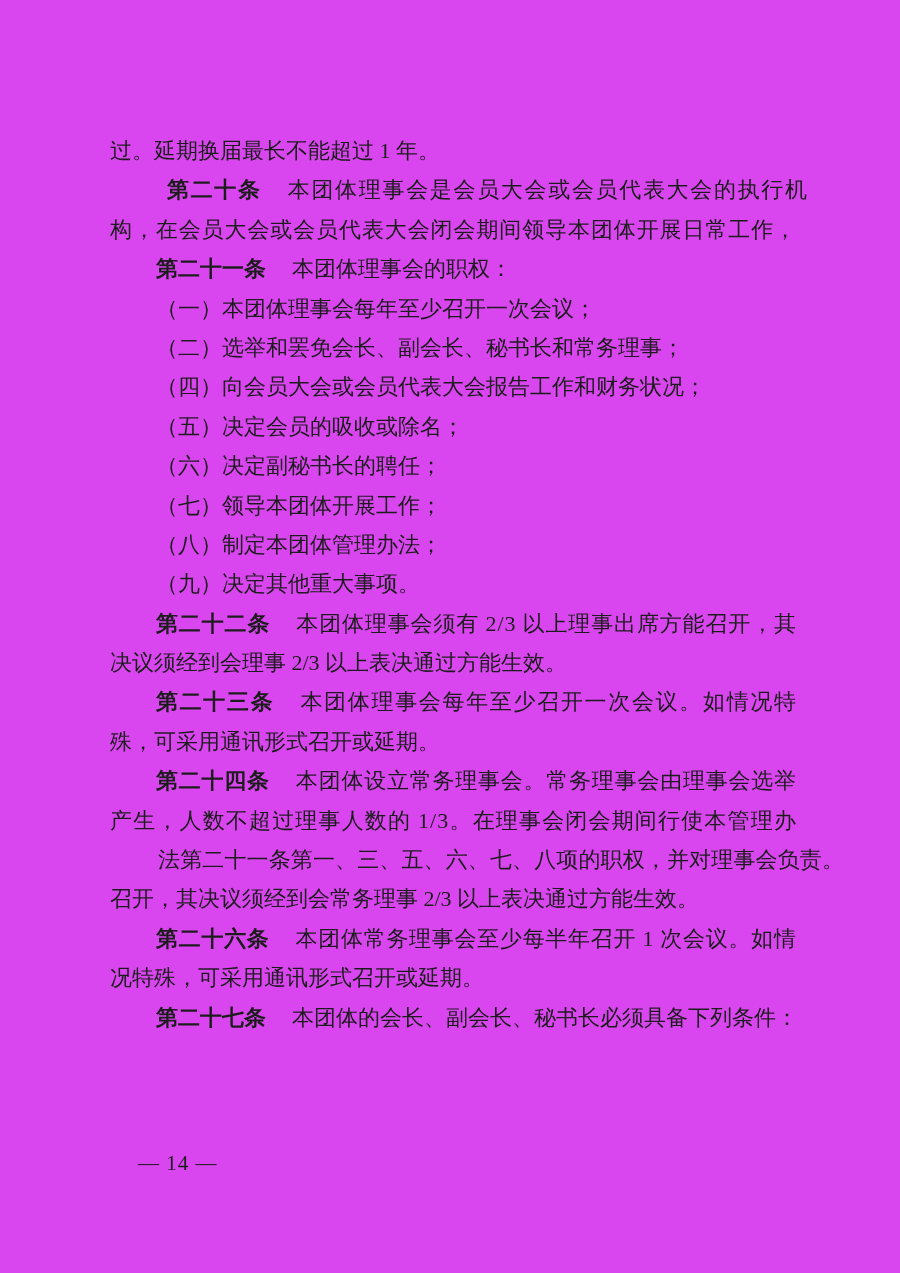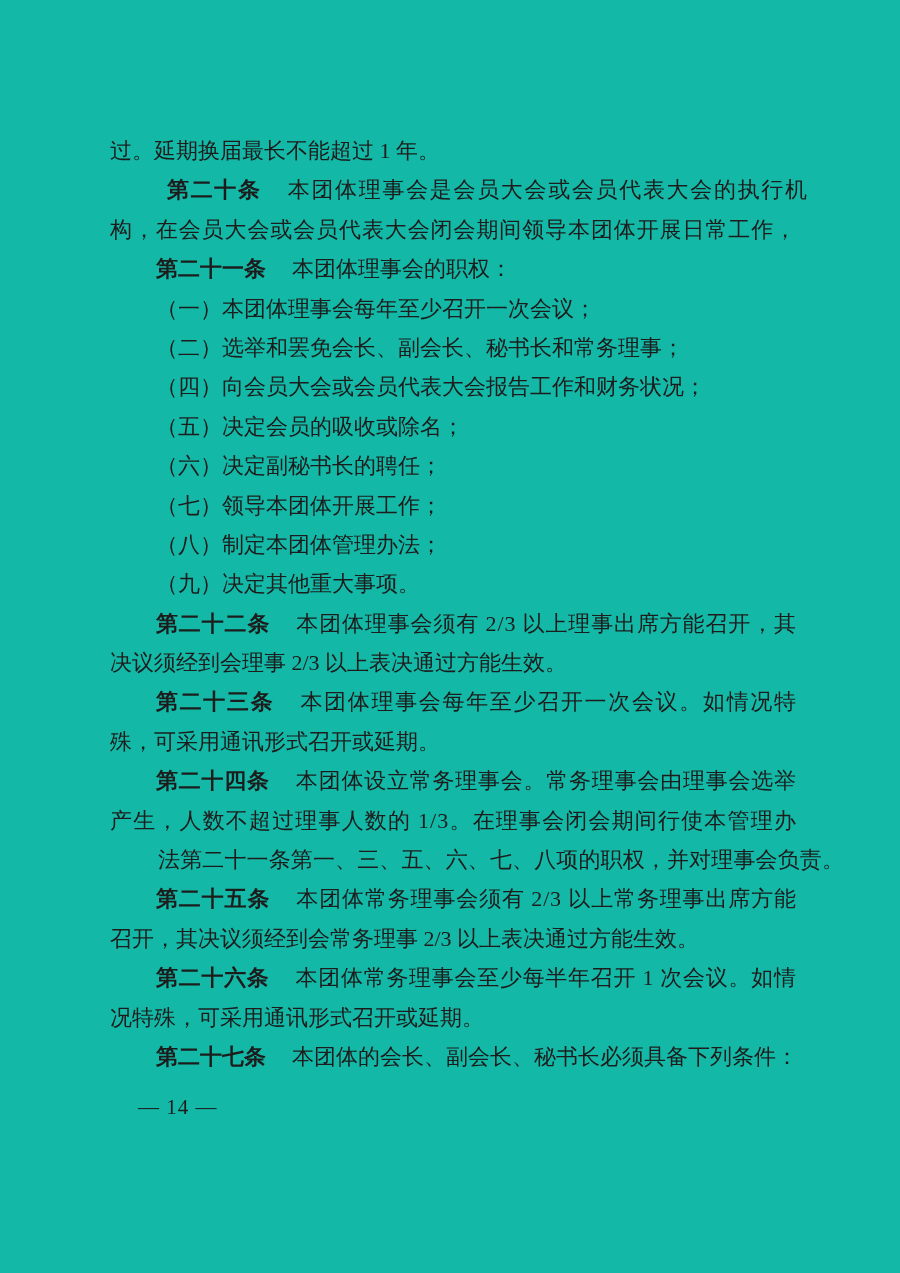--- a/index.html
+++ b/index.html
@@ -1,41 +1,41 @@
 <!DOCTYPE html>
 <html><head>
 <meta charset="utf-8">
 <style>
   html, body { margin: 0; padding: 0; background: #ffffff; }
   .page {
     position: relative;
     width: 900px;
     height: 1273px;
-    background: #14b8a6;
+    background: #d946ef;
     overflow: hidden;
     font-family: "Liberation Serif", "DejaVu Serif", serif;
     color: #1c1c1c;
   }
   .doc-body {
     position: absolute;
     left: 110px;
     top: 131px;
     width: 686px;
     font-size: 22px;
     line-height: 39.4px;
   }
   .line { white-space: nowrap; height: 39.4px; }
   .line.indent { padding-left: 46px; }
   .line .content { display: inline-block; white-space: nowrap; }
   .article-label { font-weight: bold; }
   .label-gap { display: inline-block; width: 26px; }
   .footer {
     position: absolute;
     left: 138px;
-    top: 1094px;
+    top: 1150px;
     font-size: 21px;
     line-height: 26px;
     letter-spacing: 1px;
   }
 </style>
 </head>
 <body>
 
 <div class="page">
   <div class="doc-body">
@@ -51,20 +51,19 @@
       <div class="line indent"><span class="content">（七）领导本团体开展工作；</span></div>
       <div class="line indent"><span class="content">（八）制定本团体管理办法；</span></div>
       <div class="line indent"><span class="content">（九）决定其他重大事项。</span></div>
       <div class="line indent"><span class="content" style="letter-spacing: 0.86px;"><span class="article-label">第二十二条</span><span class="label-gap"></span>本团体理事会须有 2/3 以上理事出席方能召开，其</span></div>
       <div class="line"><span class="content">决议须经到会理事 2/3 以上表决通过方能生效。</span></div>
       <div class="line indent"><span class="content" style="letter-spacing: 1.68px;"><span class="article-label">第二十三条</span><span class="label-gap"></span>本团体理事会每年至少召开一次会议。如情况特</span></div>
       <div class="line"><span class="content">殊，可采用通讯形式召开或延期。</span></div>
       <div class="line indent"><span class="content" style="letter-spacing: 0.77px;"><span class="article-label">第二十四条</span><span class="label-gap"></span>本团体设立常务理事会。常务理事会由理事会选举</span></div>
       <div class="line"><span class="content" style="letter-spacing: 1.17px;">产生，人数不超过理事人数的 1/3。在理事会闭会期间行使本管理办</span></div>
       <div class="line"><span class="content" style="letter-spacing: 0.13px; margin-left: 48px;">法第二十一条第一、三、五、六、七、八项的职权，并对理事会负责。</span></div>
-      <div class="line indent"><span class="content" style="letter-spacing: 0.86px;"><span class="article-label">第二十五条</span><span class="label-gap"></span>本团体常务理事会须有 2/3 以上常务理事出席方能</span></div>
       <div class="line"><span class="content">召开，其决议须经到会常务理事 2/3 以上表决通过方能生效。</span></div>
       <div class="line indent"><span class="content" style="letter-spacing: 0.71px;"><span class="article-label">第二十六条</span><span class="label-gap"></span>本团体常务理事会至少每半年召开 1 次会议。如情</span></div>
       <div class="line"><span class="content">况特殊，可采用通讯形式召开或延期。</span></div>
       <div class="line indent"><span class="content"><span class="article-label">第二十七条</span><span class="label-gap"></span>本团体的会长、副会长、秘书长必须具备下列条件：</span></div>
     </div>
   <div class="footer">— 14 —</div>
 </div>
 
 </body></html>

